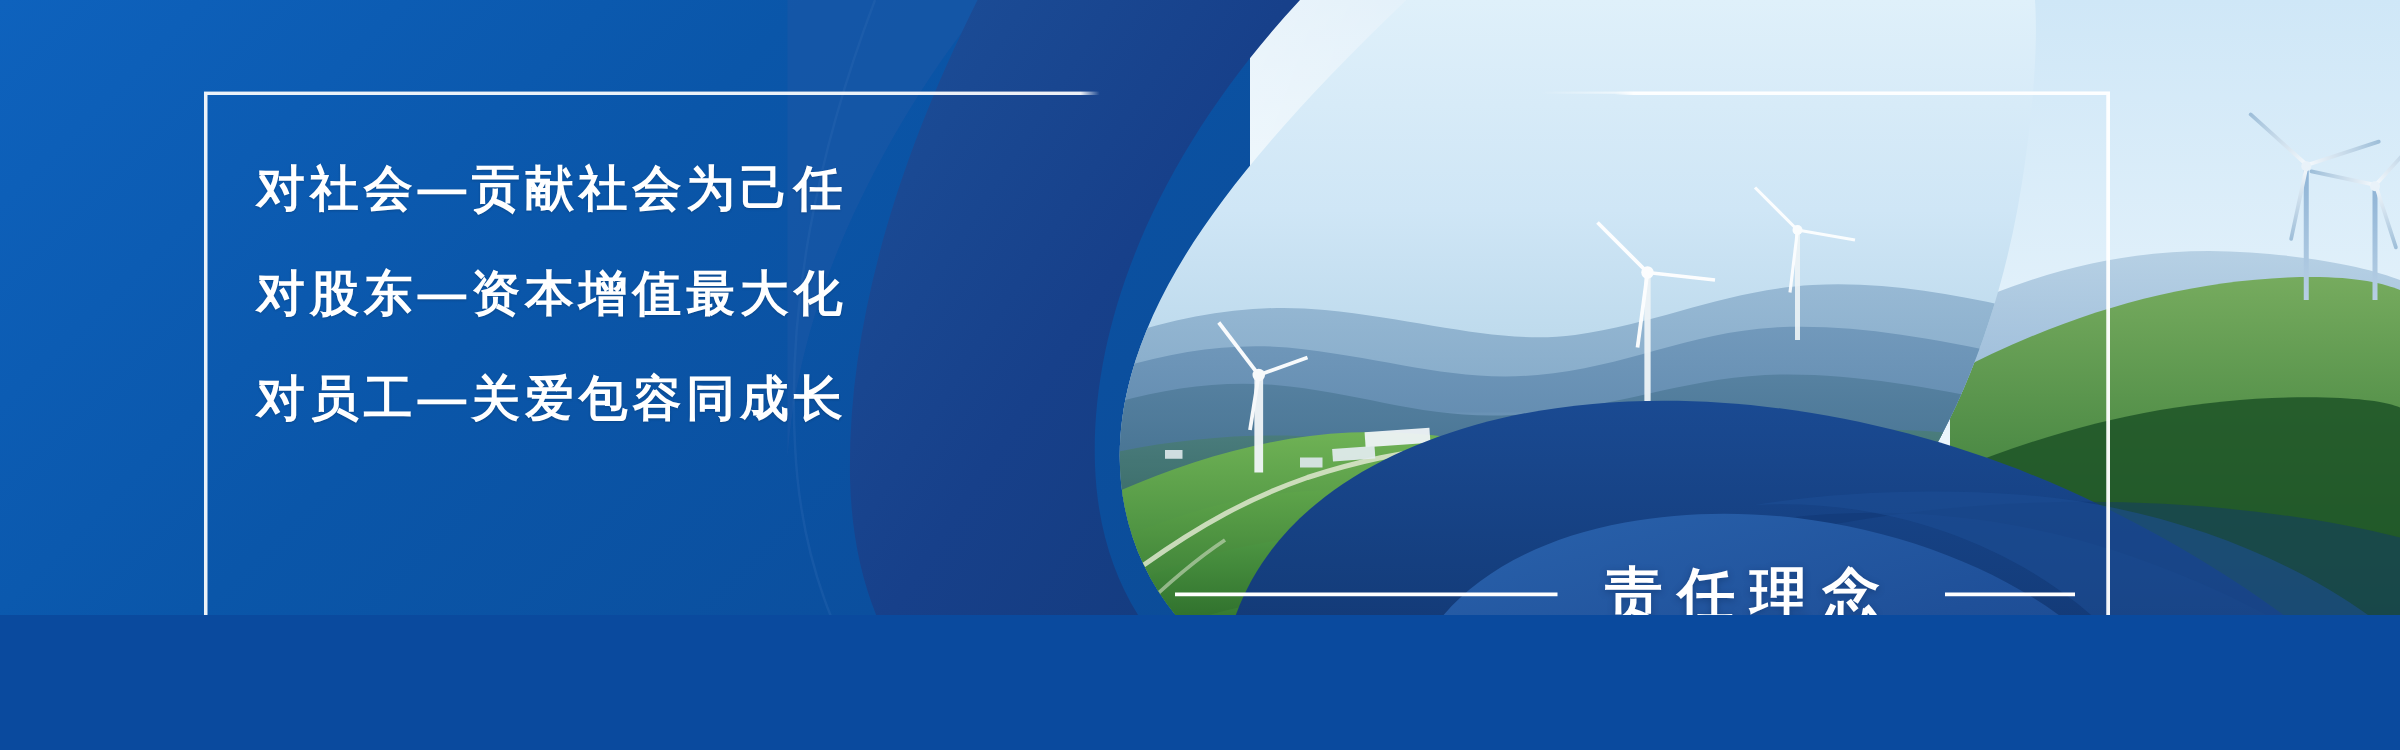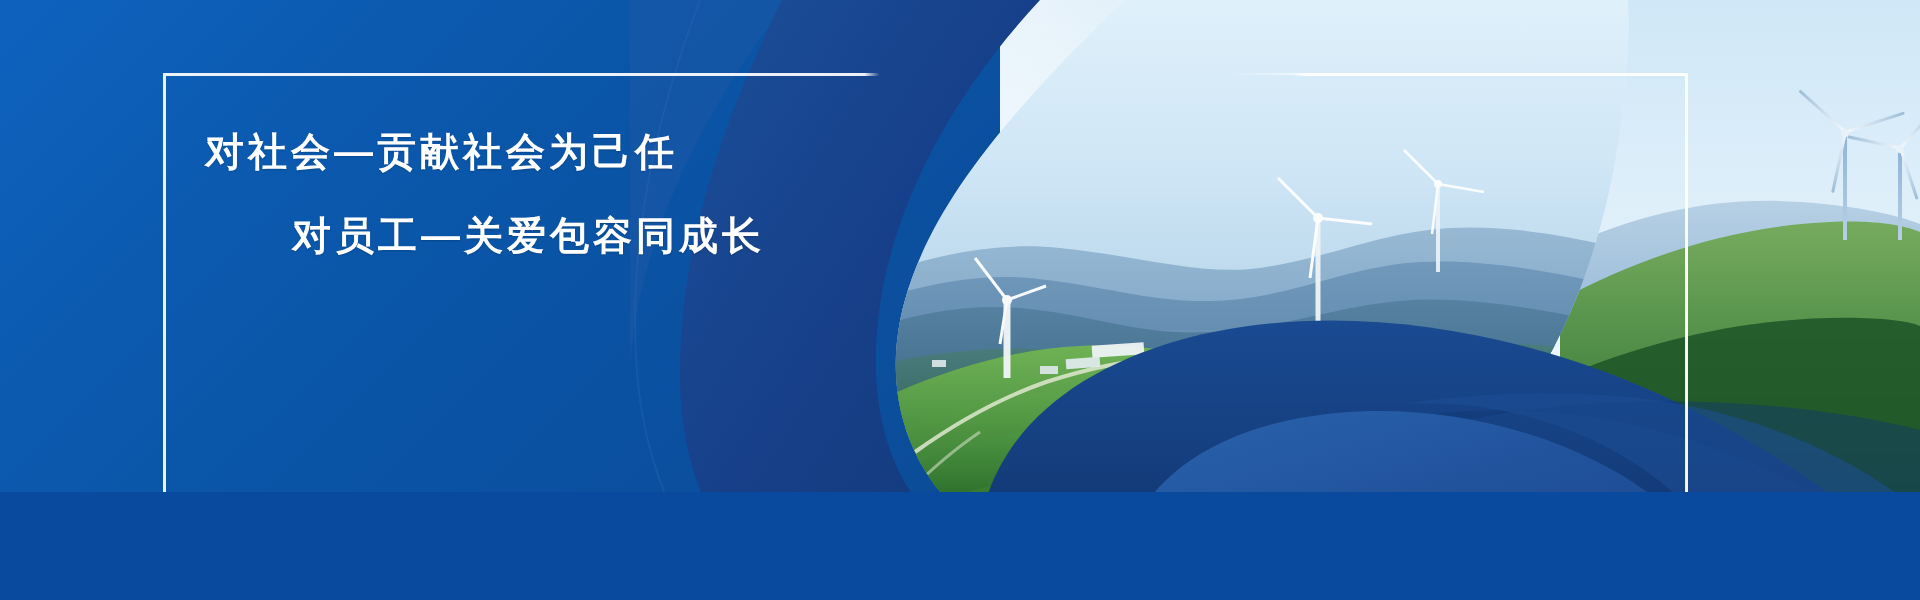--- a/index.html
+++ b/index.html
@@ -71,21 +71,21 @@
   .line{
     color:#ffffff;
     font-size:39px;
     letter-spacing:4px;
     font-weight:700;
     line-height:1;
     margin-bottom:45px;
     white-space:nowrap;
     text-shadow:0 1px 2px rgba(0,0,0,.18);
   }
-  .line:last-child{margin-bottom:0;text-align:right;}
+  .line:last-child{margin-bottom:0;}
 
   
   .title-wrap{
     position:absolute;left:940px;top:452px;
     display:flex;align-items:center;gap:0;
   }
   .rule{height:3px;background:#ffffff;}
   .rule-l{width:306px;margin-right:38px;}
   .rule-r{width:104px;margin-left:40px;}
   .title{
@@ -317,17 +317,23 @@
              C1540,390 1466,394 1404,404 Z" fill="#1d4f95" opacity="0.55"></path>
 
     <path d="M700,0 C652,126 630,248 636,356 C640,444 668,522 716,580" fill="none" stroke="#2a66b3" stroke-width="2" opacity="0.35"></path>
   </svg>
 
   <div class="frame clip"></div>
   <div class="frame-faint clip"></div>
 
   <div class="lines">
     <div class="line">对社会—贡献社会为己任</div>
+    <div class="line">对股东—资本增值最大化</div>
     <div class="line">对员工—关爱包容同成长</div>
   </div>
 
+  <div class="title-wrap">
+    <div class="rule rule-l"></div>
+    <div class="title">责任理念</div>
+    <div class="rule rule-r"></div>
+  </div>
 
 </div>
 
 </body></html>

